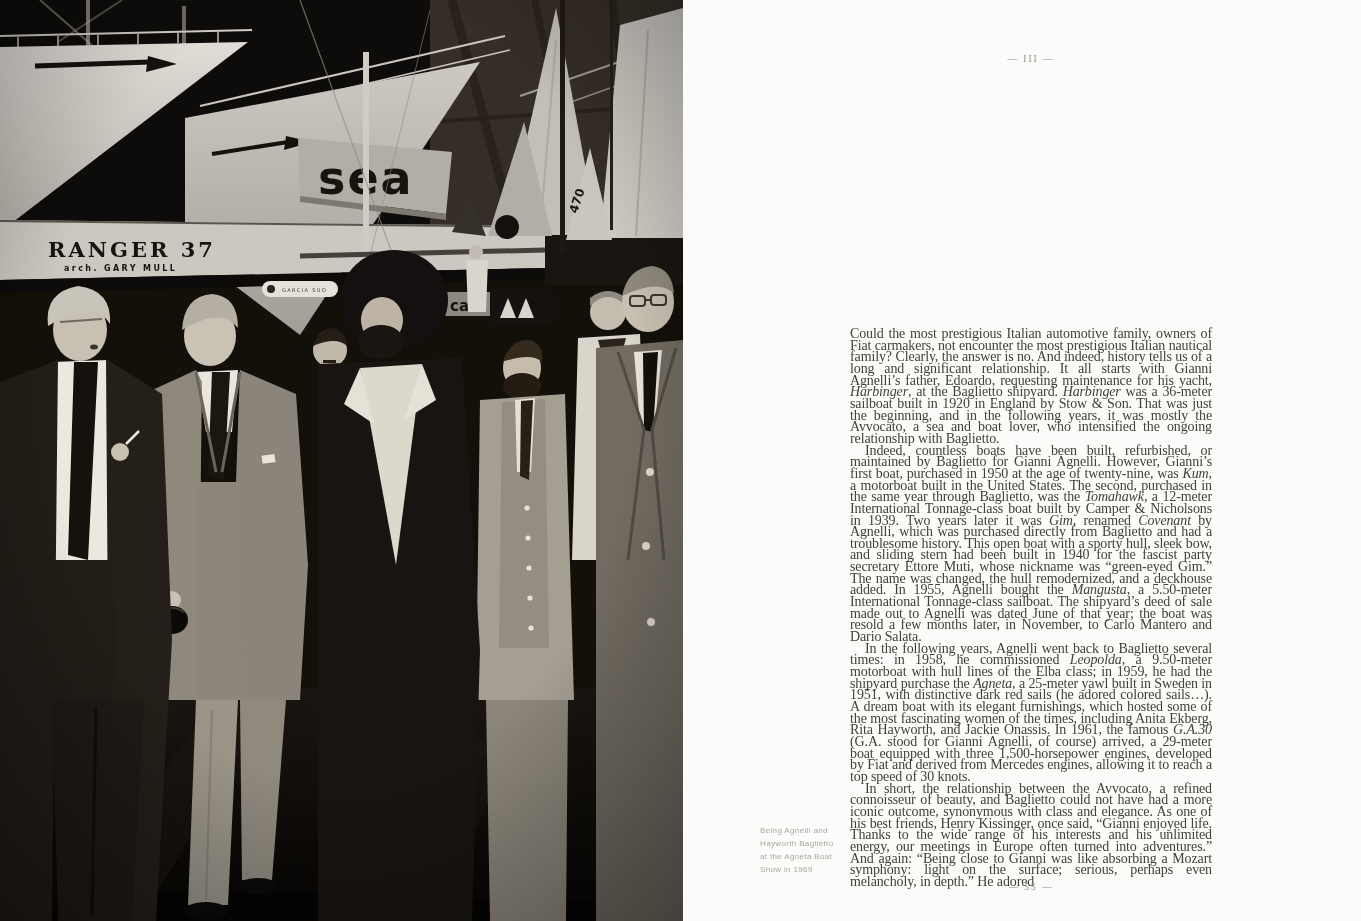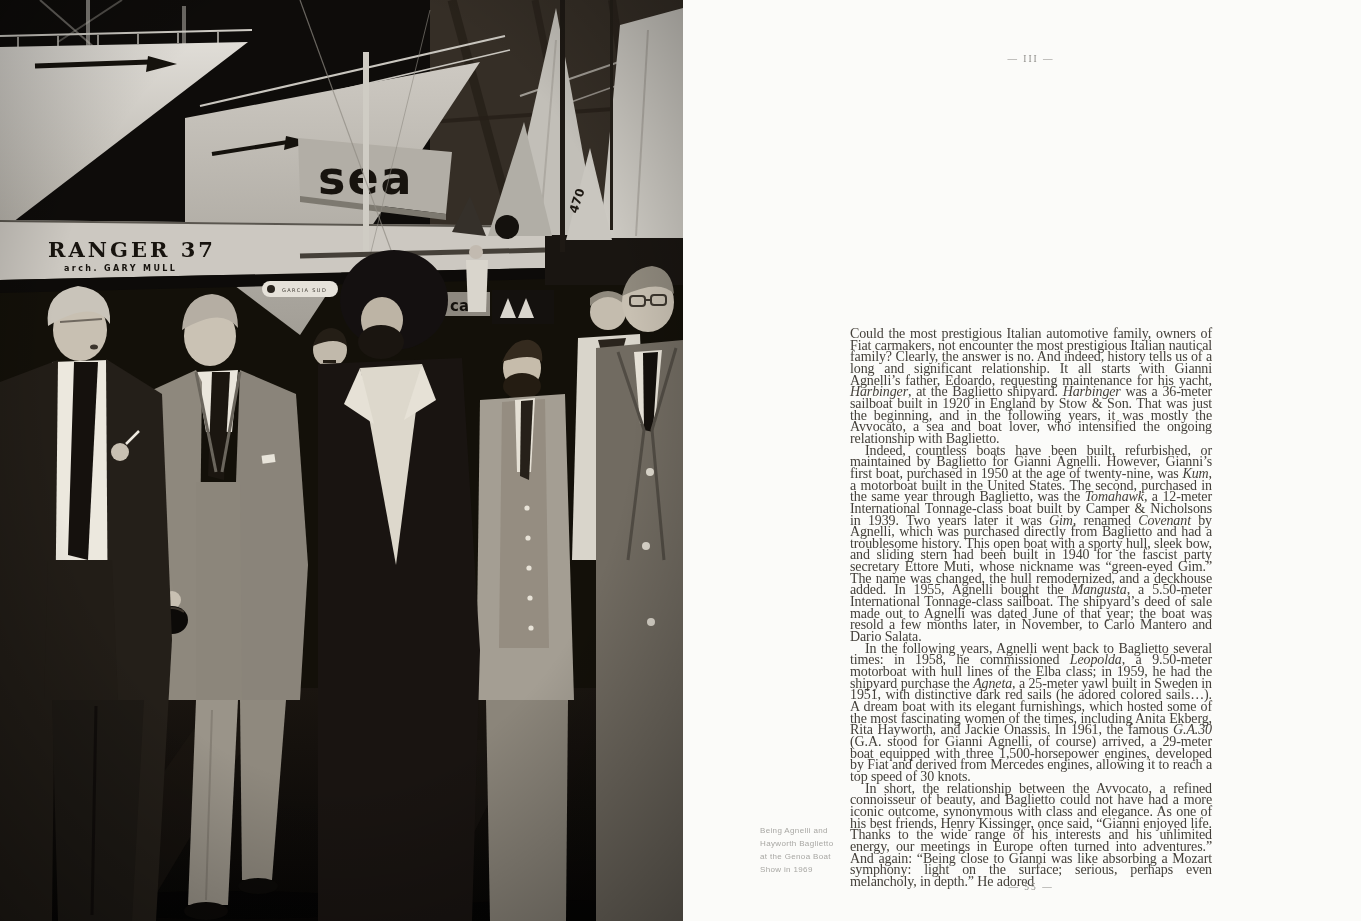--- a/index.html
+++ b/index.html
@@ -273,19 +273,19 @@
     <div class="article">
         <p class="first"><span>Could the most prestigious Italian automotive family, owners of Fiat carmakers, not encounter the most prestigious Italian nautical family? Clearly, the answer is no. And indeed, history tells us of a long and significant relationship. It all starts with Gianni Agnelli’s father, Edoardo, requesting maintenance for his yacht, </span><em>Harbinger</em><span>, at the Baglietto shipyard. </span><em>Harbinger</em><span> was a 36-meter sailboat built in 1920 in England by Stow &amp; Son. That was just the beginning, and in the following years, it was mostly the Avvocato, a sea and boat lover, who intensified the ongoing relationship with Baglietto.</span></p>
         <p class=""><span>Indeed, countless boats have been built, refurbished, or maintained by Baglietto for Gianni Agnelli. However, Gianni’s first boat, purchased in 1950 at the age of twenty-nine, was </span><em>Kum</em><span>, a motorboat built in the United States. The second, purchased in the same year through Baglietto, was the </span><em>Tomahawk</em><span>, a 12-meter International Tonnage-class boat built by Camper &amp; Nicholsons in 1939. Two years later it was </span><em>Gim</em><span>, renamed </span><em>Covenant</em><span> by Agnelli, which was purchased directly from Baglietto and had a troublesome history. This open boat with a sporty hull, sleek bow, and sliding stern had been built in 1940 for the fascist party secretary Ettore Muti, whose nickname was “green-eyed Gim.” The name was changed, the hull remodernized, and a deckhouse added. In 1955, Agnelli bought the </span><em>Mangusta</em><span>, a 5.50-meter International Tonnage-class sailboat. The shipyard’s deed of sale made out to Agnelli was dated June of that year; the boat was resold a few months later, in November, to Carlo Mantero and Dario Salata.</span></p>
         <p class=""><span>In the following years, Agnelli went back to Baglietto several times: in 1958, he commissioned </span><em>Leopolda</em><span>, a 9.50-meter motorboat with hull lines of the Elba class; in 1959, he had the shipyard purchase the </span><em>Agneta</em><span>, a 25-meter yawl built in Sweden in 1951, with distinctive dark red sails (he adored colored sails…). A dream boat with its elegant furnishings, which hosted some of the most fascinating women of the times, including Anita Ekberg, Rita Hayworth, and Jackie Onassis. In 1961, the famous </span><em>G.A.30</em><span> (G.A. stood for Gianni Agnelli, of course) arrived, a 29-meter boat equipped with three 1,500-horsepower engines, developed by Fiat and derived from Mercedes engines, allowing it to reach a top speed of 30 knots.</span></p>
         <p class=""><span>In short, the relationship between the Avvocato, a refined connoisseur of beauty, and Baglietto could not have had a more iconic outcome, synonymous with class and elegance. As one of his best friends, Henry Kissinger, once said, “Gianni enjoyed life. Thanks to the wide range of his interests and his unlimited energy, our meetings in Europe often turned into adventures.” And again: “Being close to Gianni was like absorbing a Mozart symphony: light on the surface; serious, perhaps even melancholy, in depth.” He adored</span></p>
       </div>
 
     <div class="photo-caption">
       <span>Being Agnelli and</span>
       <span>Hayworth Baglietto</span>
-      <span>at the Genoa Boat</span>
+      <span>at the Agneta Boat</span>
       <span>Show in 1969</span>
     </div>
 
     <div class="page-number">— 55 —</div>
   </div>
 </div>
 
 </body></html>

